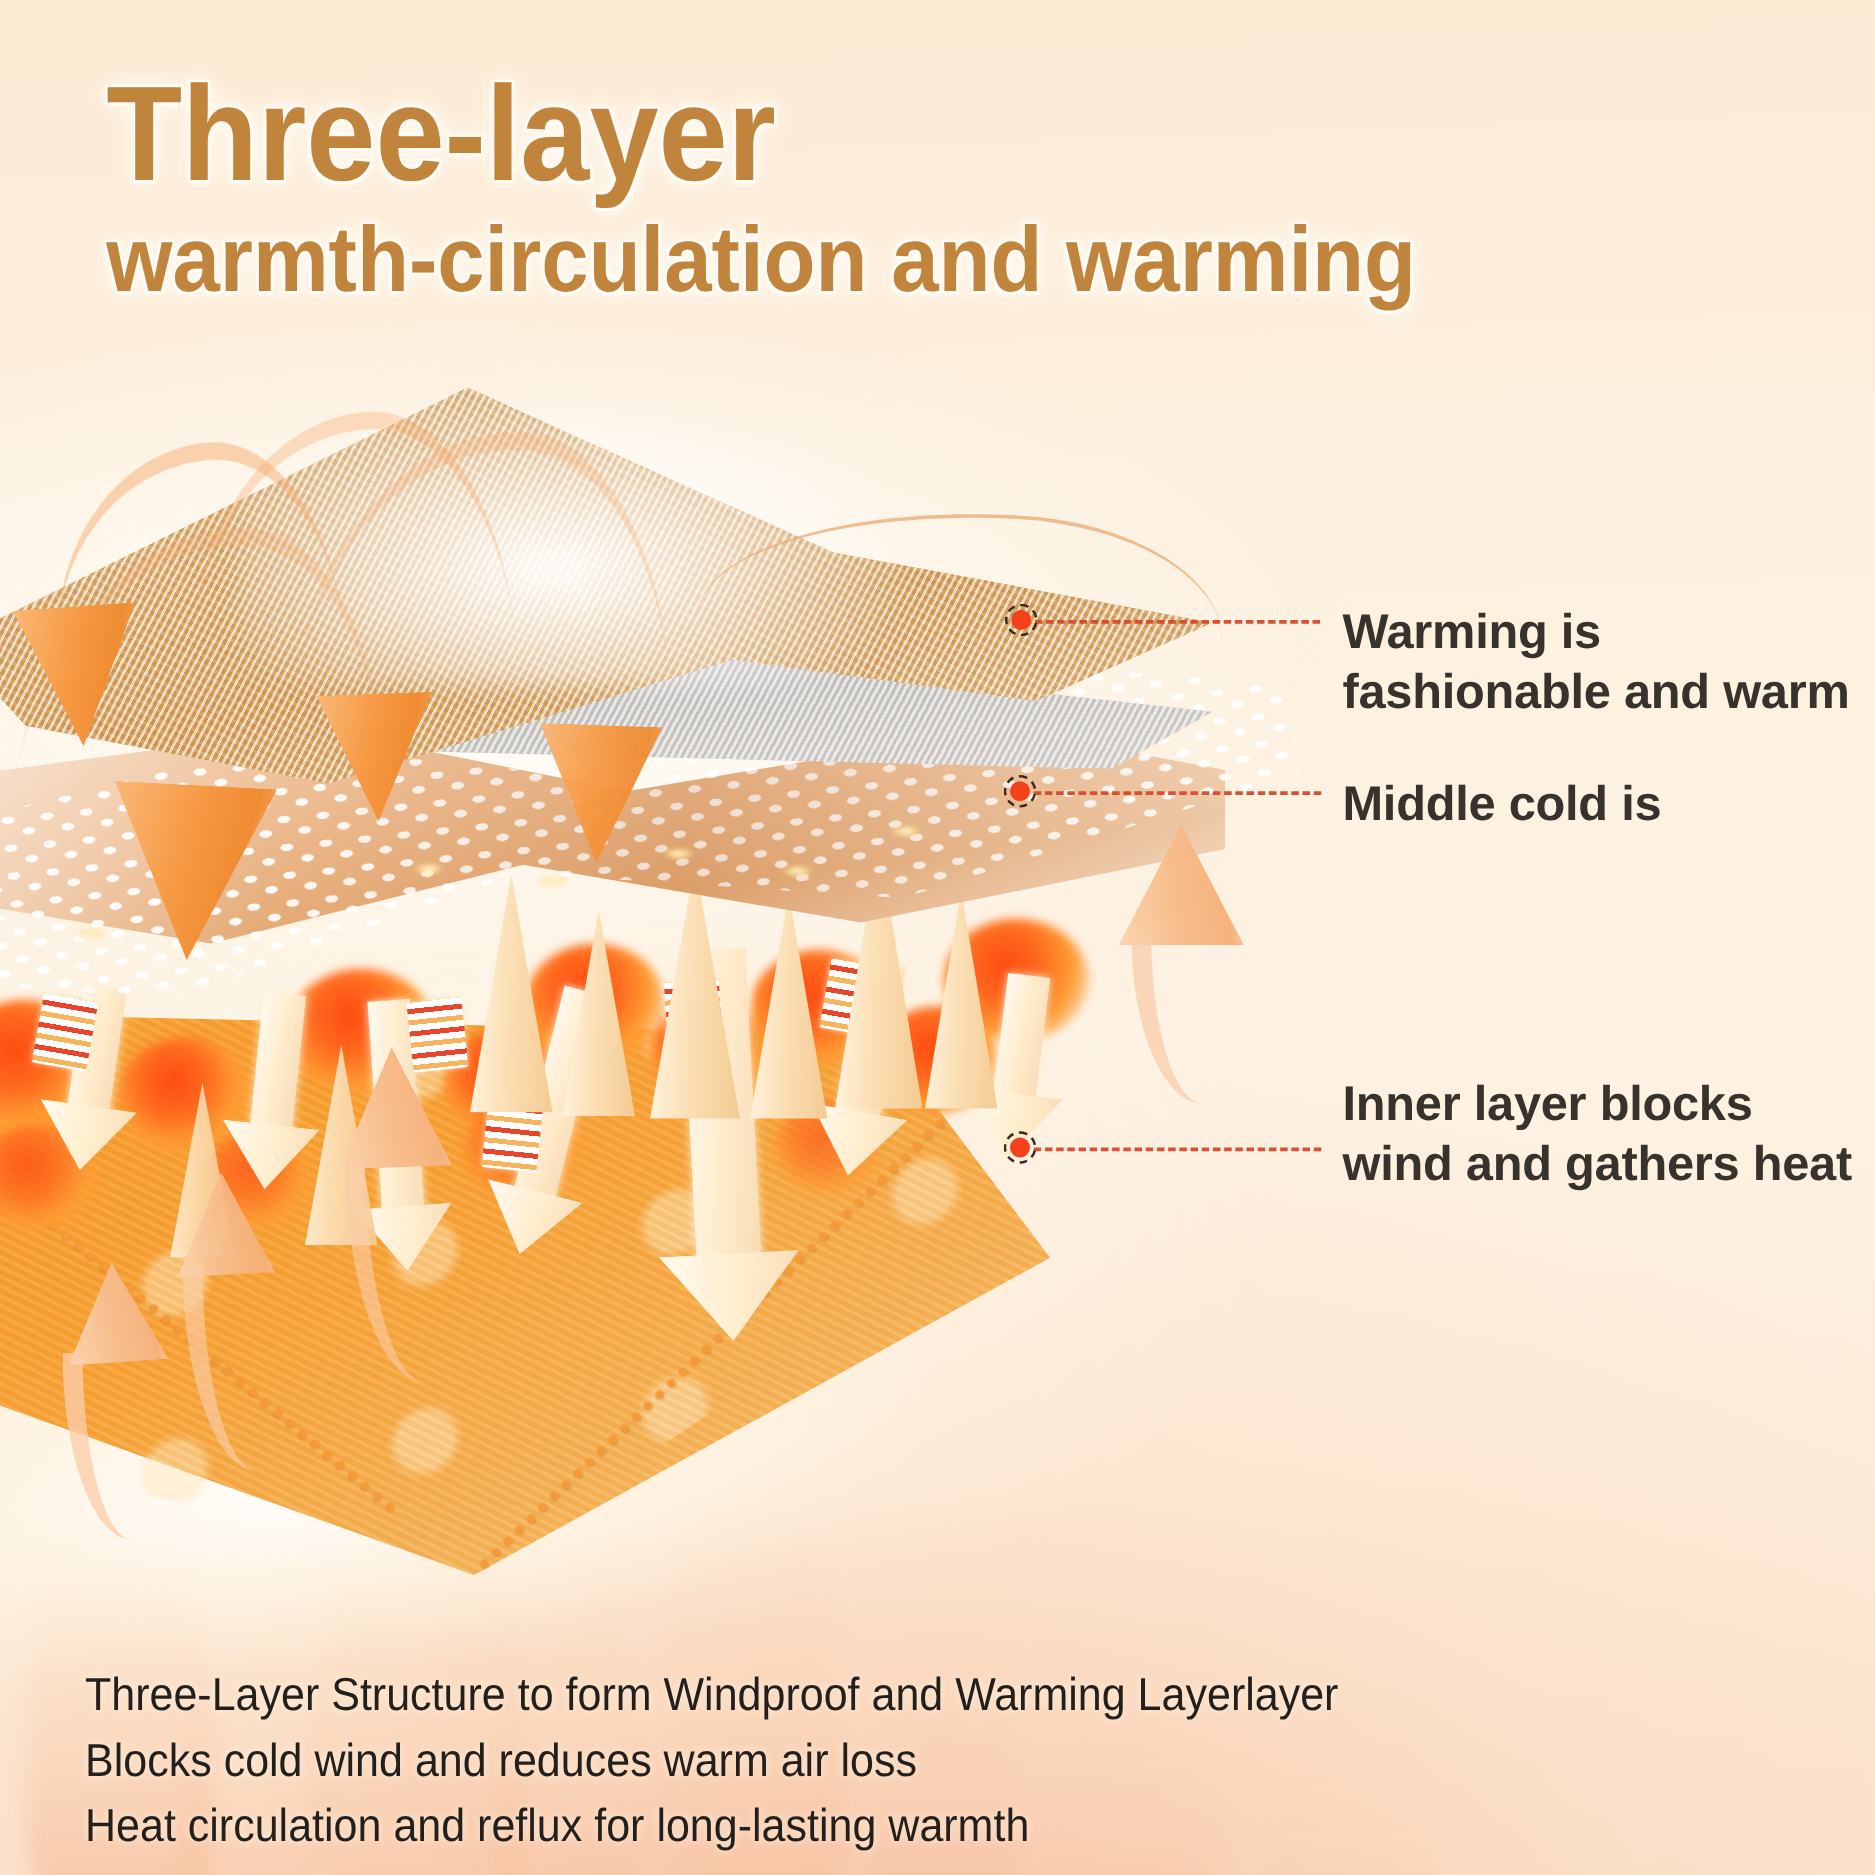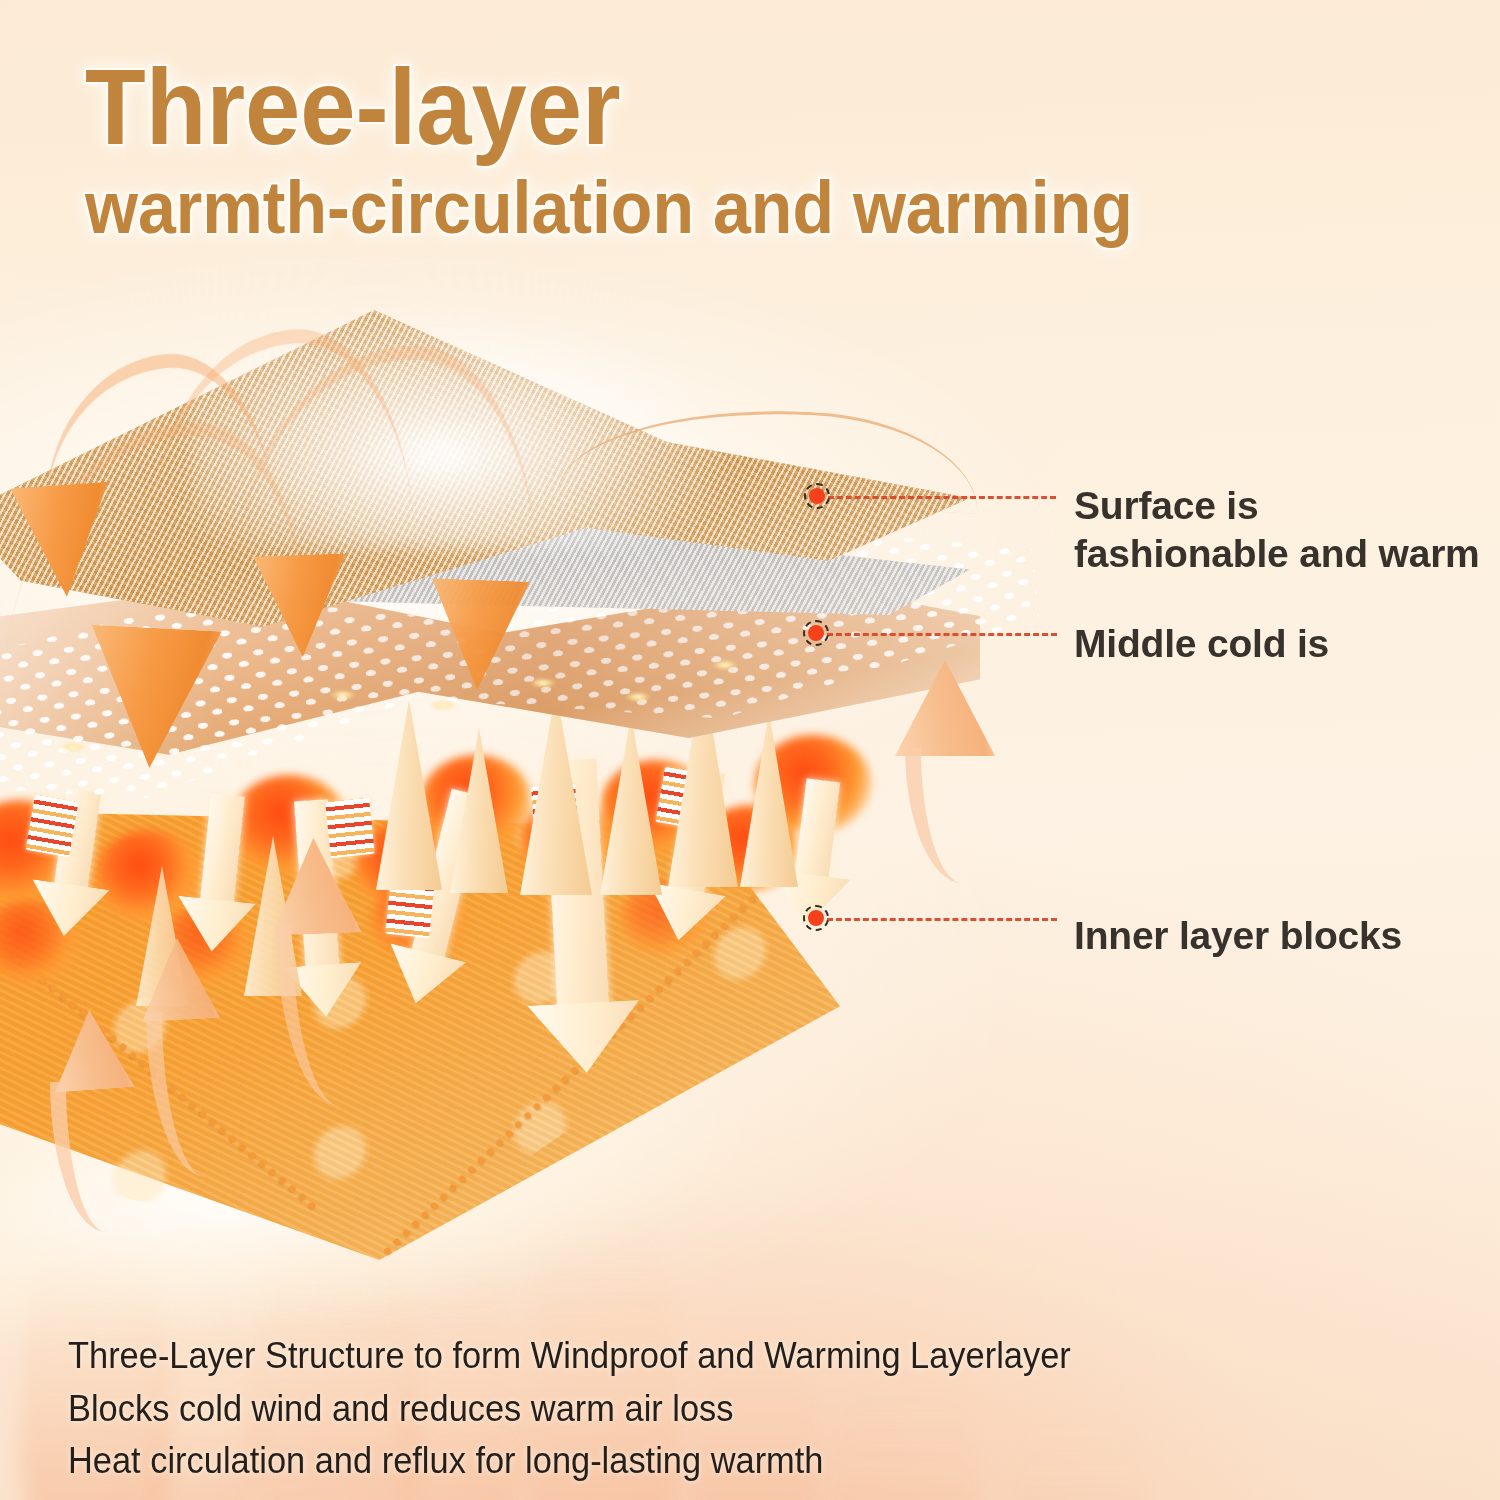--- a/index.html
+++ b/index.html
@@ -372,38 +372,39 @@
       <div class="head"></div>
     </div>
     <div class="warmtail" style="left:276px;top:926px;width:76px;height:180px;opacity:.75;"></div>
   </div>
 
   <div class="marker" style="left:804px;top:483px;">
     <i></i>
   </div>
   <div class="leader" style="left:828px;top:496px;width:228px;"></div>
   <div class="callout" style="left:1074px;top:482px;">
-    <div>Surface is</div>
+    <div>Warming is</div>
     <div>fashionable and warm</div>
   </div>
 
   <div class="marker" style="left:803px;top:620px;">
     <i></i>
   </div>
   <div class="leader" style="left:827px;top:633px;width:230px;"></div>
   <div class="callout" style="left:1074px;top:620px;">
     <div>Middle cold is</div>
   </div>
 
   <div class="marker" style="left:803px;top:905px;">
     <i></i>
   </div>
   <div class="leader" style="left:827px;top:918px;width:230px;"></div>
-  <div class="callout" style="left:1074px;top:912px;">
+  <div class="callout" style="left:1074px;top:860px;">
     <div>Inner layer blocks</div>
+    <div>wind and gathers heat</div>
   </div>
 
   <div class="headline">
     <div class="l1">Three-layer</div>
     <div class="l2">warmth-circulation and warming</div>
   </div>
 
   <div class="caption">
     <div>Three-Layer Structure to form  Windproof and Warming Layerlayer</div>
     <div>Blocks cold wind and reduces warm air loss</div>

